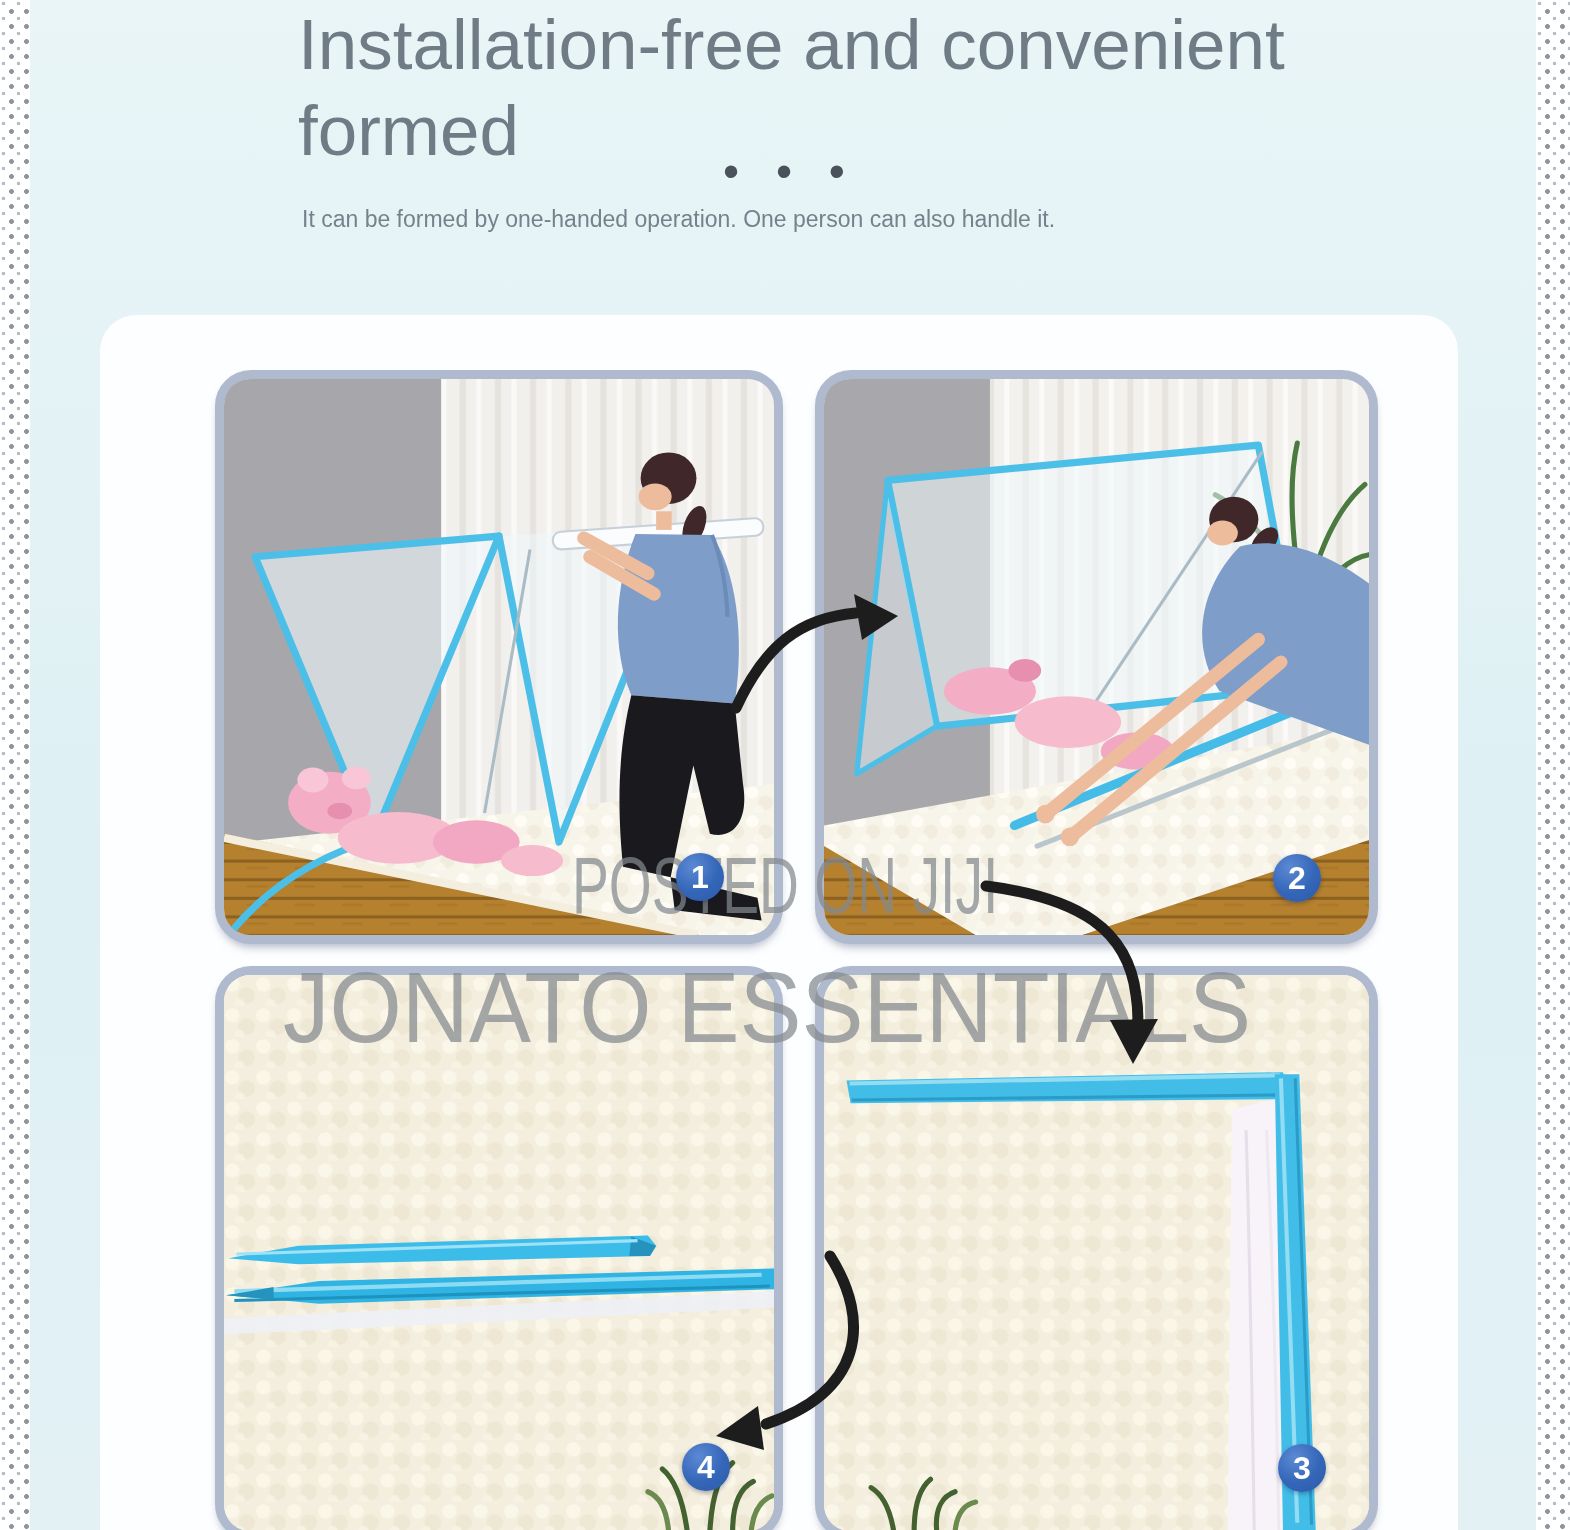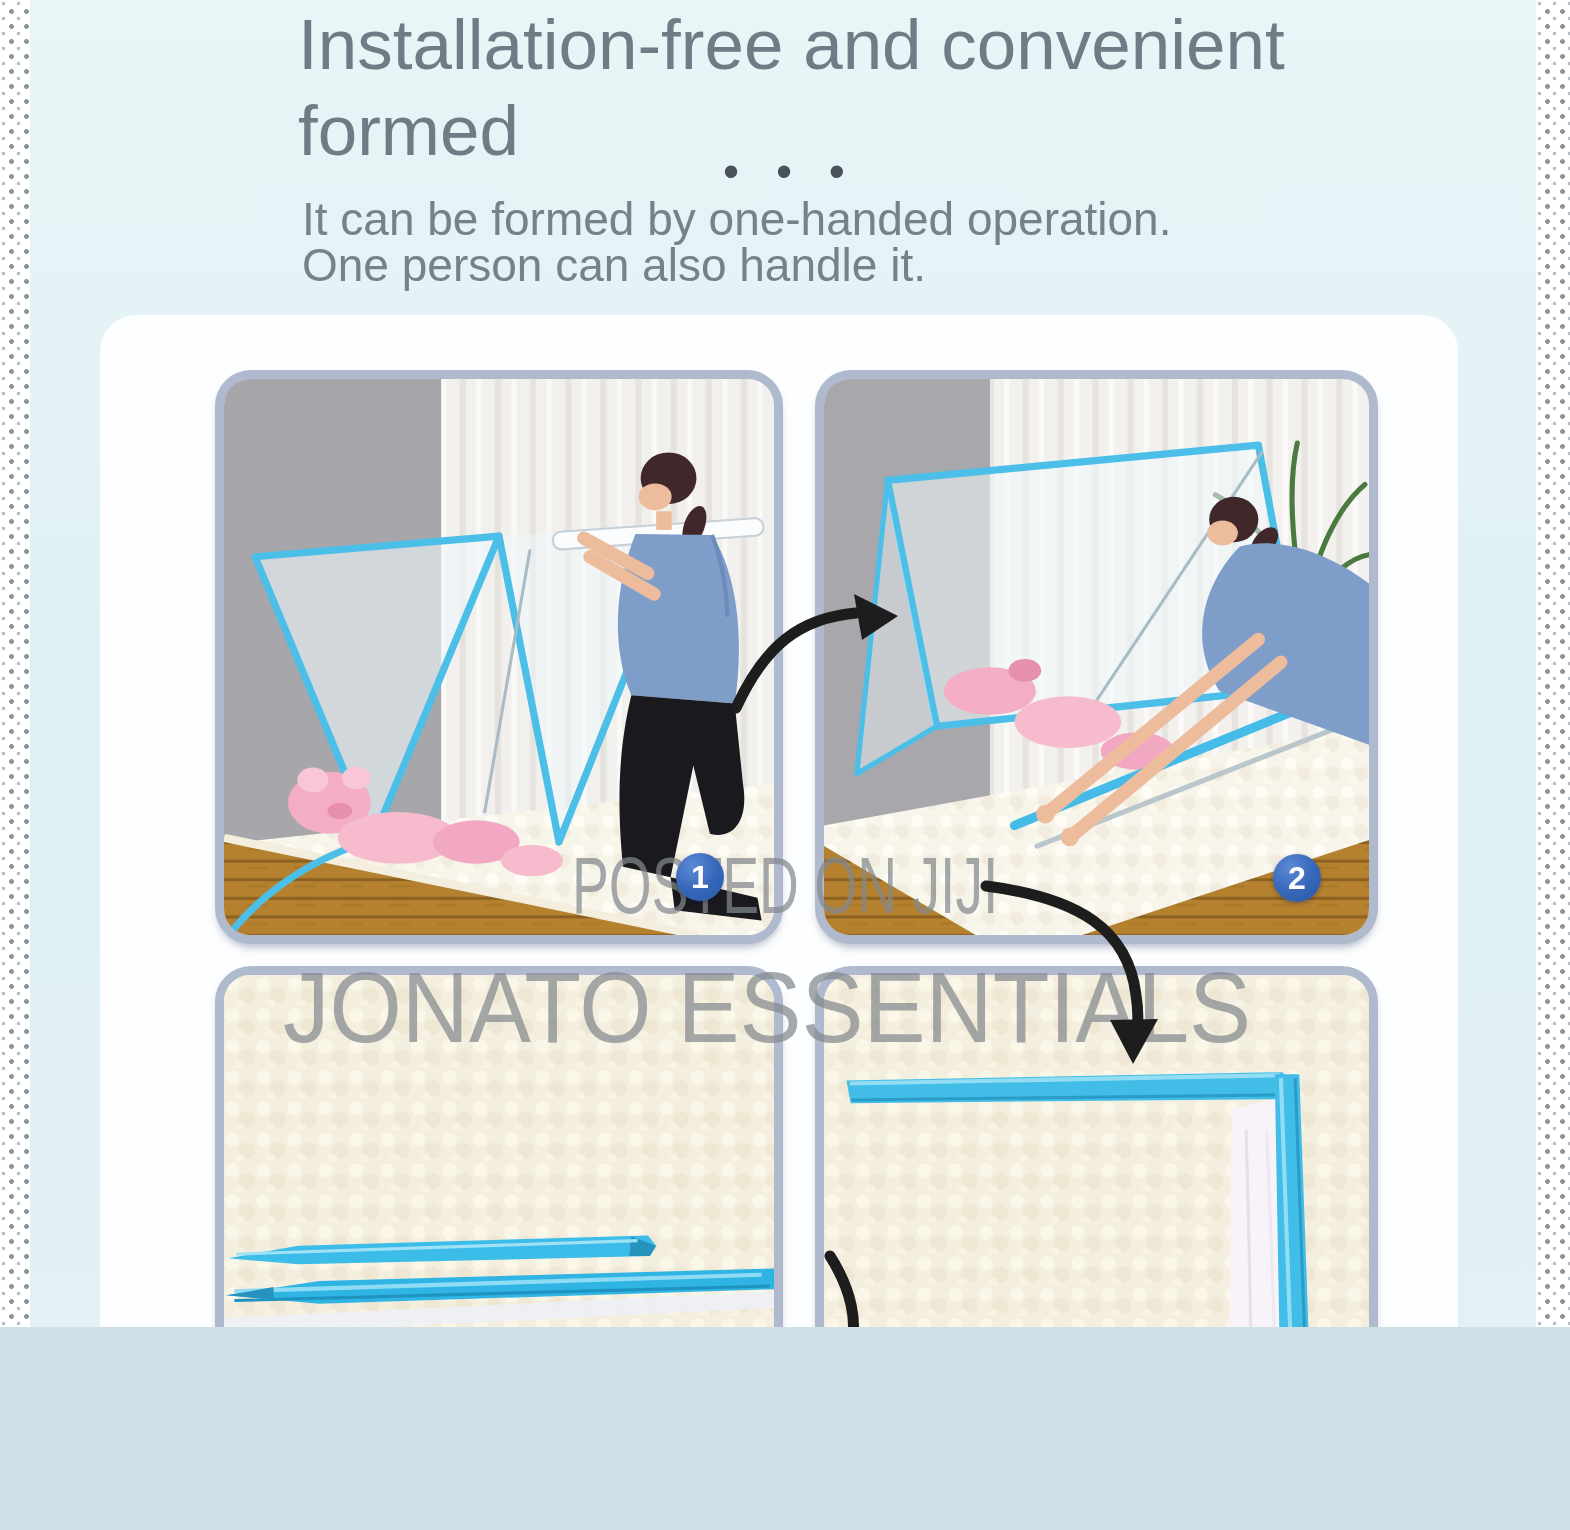--- a/index.html
+++ b/index.html
@@ -1,29 +1,29 @@
 <!DOCTYPE html>
 <html><head>
 <meta charset="utf-8">
 <style>
   html,body{margin:0;padding:0;background:#cfe0e8;}
-  .page{position:relative;width:1570px;height:1327px;overflow:hidden;
+  .page{position:relative;width:1570px;height:1530px;overflow:hidden;
         background:linear-gradient(180deg,#e9f5f7 0%,#def0f4 55%,#e3f1f5 100%);
         font-family:"Liberation Sans",sans-serif;}
   .dot-strip{position:absolute;top:0;bottom:0;background-color:#ffffff;
         background-image:radial-gradient(circle,#8d949b 2.1px,transparent 2.7px),
                          radial-gradient(circle,#b9bec4 1.5px,transparent 2.1px);
         background-size:15px 15px,15px 15px;background-position:4px 4px,11px 11px;z-index:3;}
   .dot-strip.left{left:0;width:30px;}
   .dot-strip.right{right:0;width:34px;}
   .title{position:absolute;left:298px;top:2px;width:1210px;font-size:71px;line-height:86px;
         color:#6f7b85;letter-spacing:0px;z-index:2;}
   .dots{position:absolute;left:690px;top:144px;width:200px;text-align:center;font-size:46px;
         letter-spacing:12px;color:#49525a;z-index:2;}
-  .subtitle{position:absolute;left:302px;top:196px;width:965px;font-size:46px;line-height:46px;
+  .subtitle{position:absolute;left:302px;top:196px;width:965px;font-size:23px;line-height:46px;
         color:#76828b;z-index:2;}
   .card{position:absolute;left:100px;top:315px;width:1358px;height:1215px;background:#fdfeff;
         border-radius:36px 36px 0 0;z-index:1;}
   .panel{position:absolute;border:9px solid #b0bacf;border-radius:36px;background:#ffffff;
         box-shadow:0 6px 8px -3px rgba(105,115,145,0.5);z-index:2;}
   .photo{position:absolute;left:0;top:0;right:0;bottom:0;border-radius:26px;overflow:hidden;}
   .photo svg{display:block;width:100%;height:100%;}
   #panel-1{left:215px;top:370px;width:550px;height:556px;}
   #panel-2{left:815px;top:370px;width:545px;height:556px;}
   #panel-4{left:215px;top:966px;width:550px;height:556px;}

